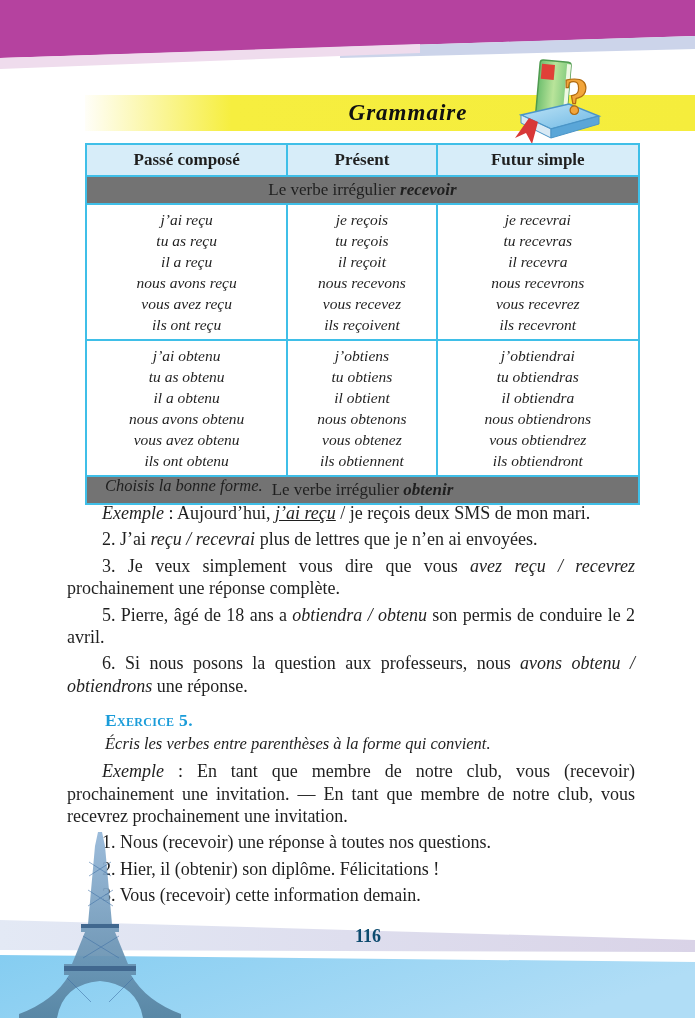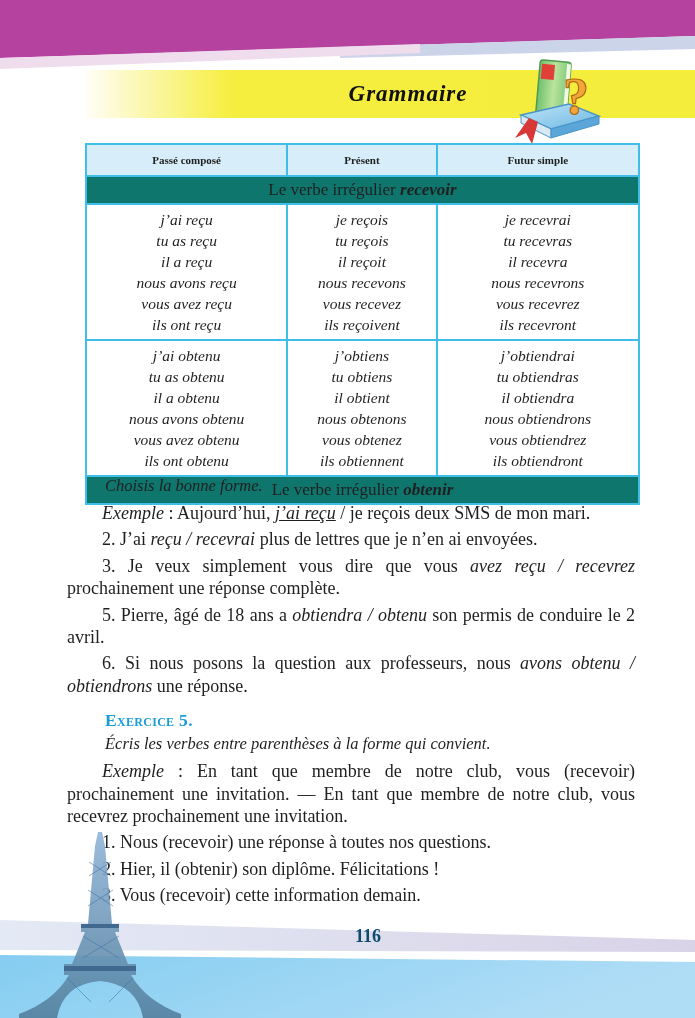--- a/index.html
+++ b/index.html
@@ -5,42 +5,42 @@
   html,body { margin:0; padding:0; background:#9a9a9a; }
   .page {
     position:relative; width:695px; height:1018px; margin:0 auto;
     background:#ffffff; overflow:hidden;
     font-family:"Liberation Serif", serif; color:#1f1f1f;
   }
   
   .top-deco { position:absolute; top:0; left:0; width:695px; height:130px; }
   
   .banner {
-    position:absolute; left:85px; top:70px; width:610px; height:48px;
+    position:absolute; left:85px; top:95px; width:610px; height:36px;
     background:linear-gradient(90deg, #fffef8 0%, #f6ee3f 24%, #f5ed3c 100%);
     display:flex; align-items:center; justify-content:center;
   }
   .banner-title {
     font-size:23px; font-weight:bold; font-style:italic; letter-spacing:1px;
     transform:translateX(18px); color:#111;
   }
   .book-icon { position:absolute; left:507px; top:58px; width:100px; height:88px; }
   
   .conj-table {
     position:absolute; left:85px; top:143px; width:555px;
     border-collapse:collapse; table-layout:fixed;
   }
   .conj-table td, .conj-table th { border:2px solid #3fbfe8; }
   .conj-table th {
-    background:#d7edf9; font-size:11px; font-weight:bold; height:28px;
+    background:#d7edf9; font-size:17px; font-weight:bold; height:28px;
     text-align:center; padding:1px 0;
   }
   .col-1 { width:36.4%; } .col-2 { width:27%; } .col-3 { width:36.6%; }
   .section-row {
-    background:#0f766e; text-align:center; font-size:17px; height:24px; padding:1px 0;
+    background:#737373; text-align:center; font-size:17px; height:24px; padding:1px 0;
   }
   .conj-cell {
     background:#ffffff; text-align:center; font-style:italic; font-size:15.5px;
     line-height:21px; padding:4px 0; white-space:pre-line; vertical-align:top;
   }
   
   .exercises { position:absolute; left:63px; top:476px; width:576px; }
   .ex-heading {
     margin:0 0 3px 42px; font-size:17.5px; font-weight:bold; color:#1a9cd9;
     font-variant:small-caps; letter-spacing:0.3px;

